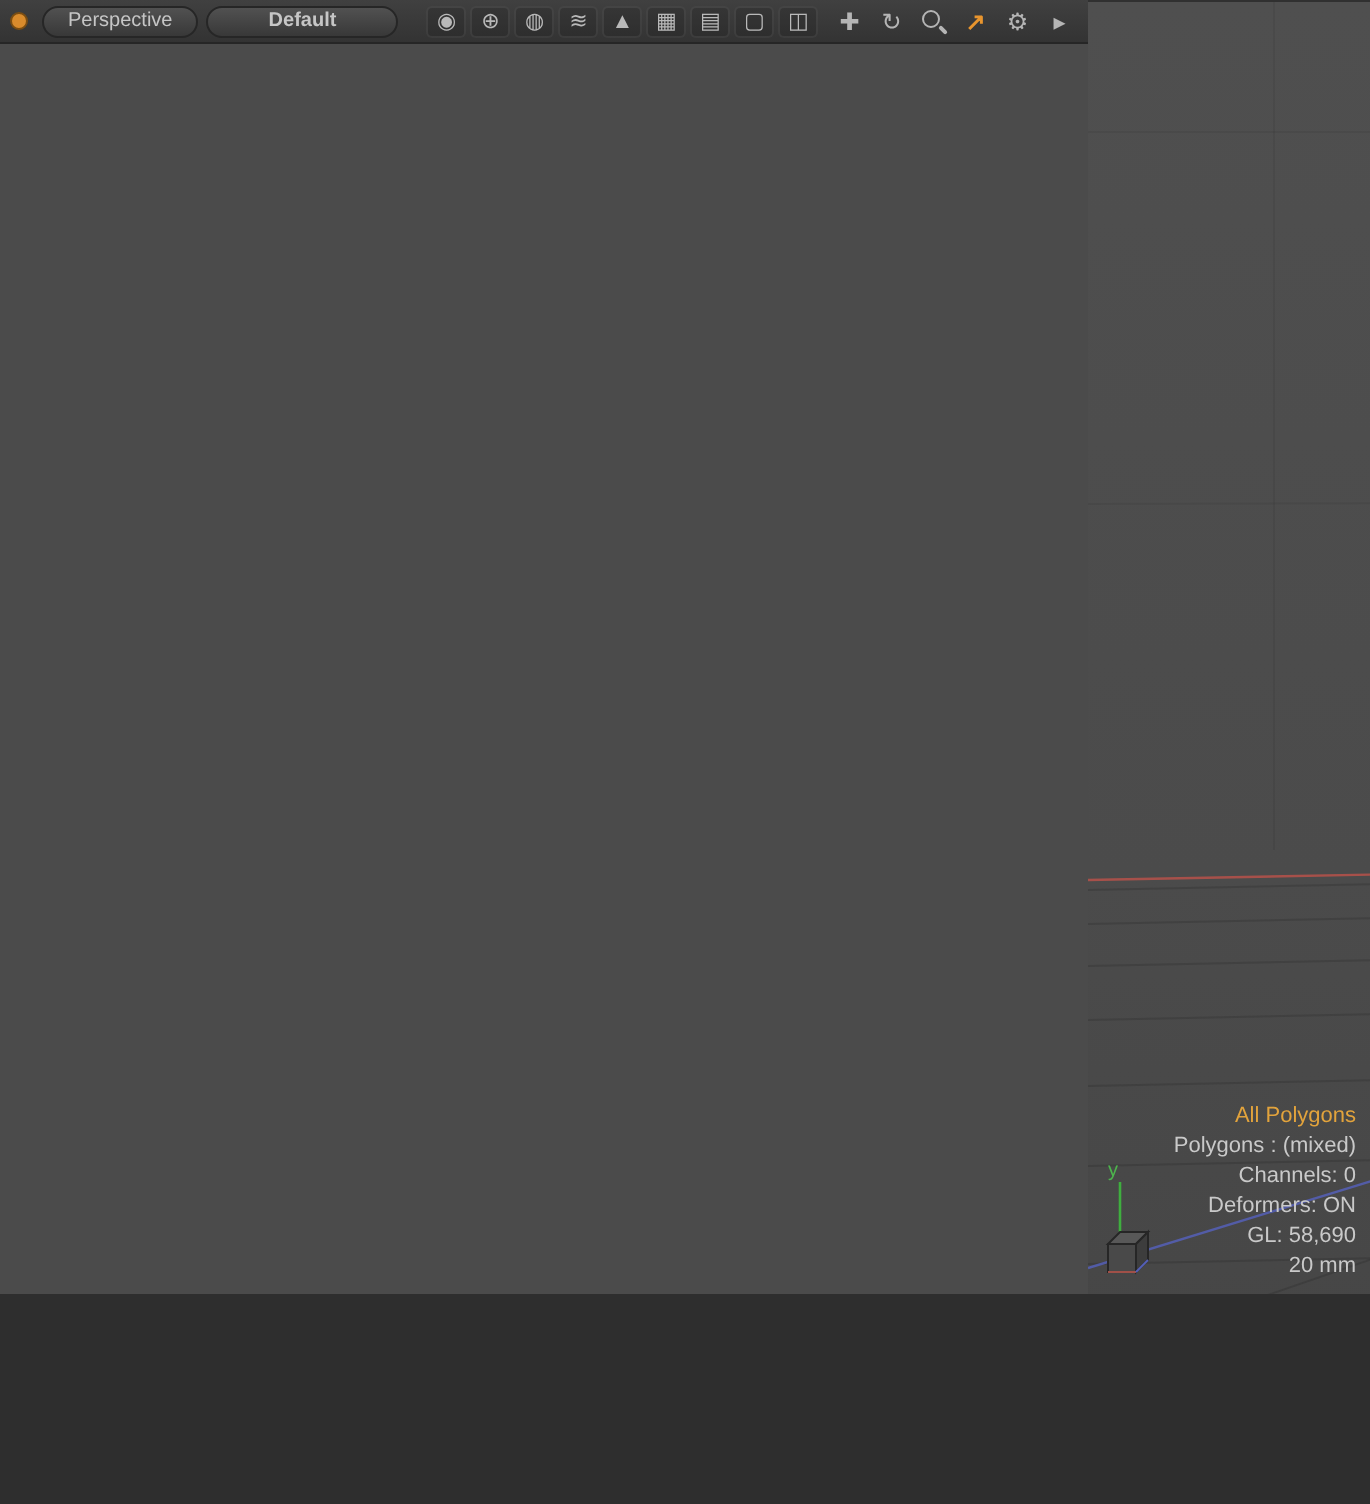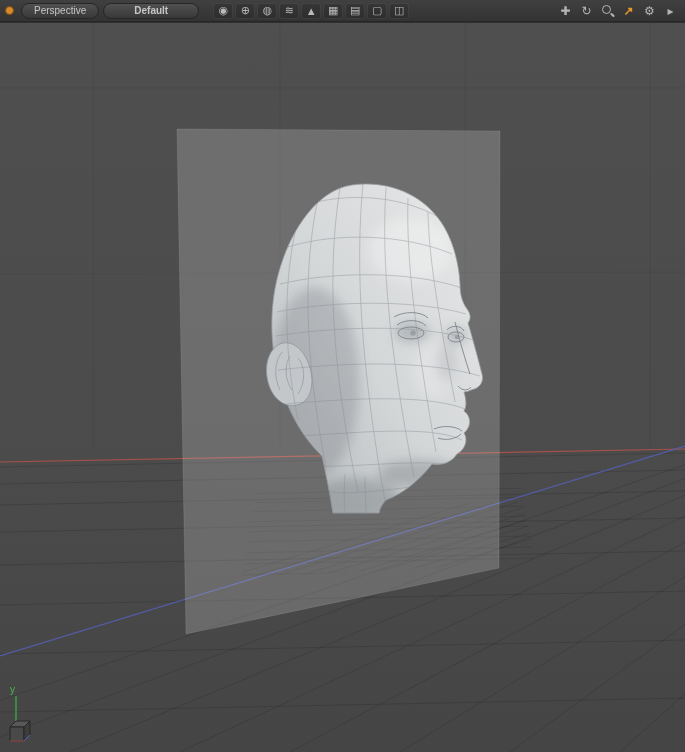--- a/index.html
+++ b/index.html
@@ -1,17 +1,17 @@
 <!DOCTYPE html>
 <html><head>
 <meta charset="utf-8">
 <style>
   html,body{margin:0;padding:0;background:#2e2e2e;}
   body{width:685px;height:752px;overflow:hidden;font-family:"Liberation Sans",sans-serif;}
-  .app{width:685px;height:752px;display:flex;flex-direction:column;background:#4b4b4b;}
+  .app{width:685px;height:647px;display:flex;flex-direction:row;background:#4b4b4b;}
 
   
   .toolbar{flex:0 0 22px;height:22px;background:linear-gradient(#404040,#333333);
            border-bottom:1px solid #262626;display:flex;align-items:center;
            padding:0 5px;gap:4px;box-sizing:border-box;}
   .state-dot{width:7px;height:7px;border-radius:50%;background:#d98b2c;border:1px solid #7a4d12;margin-right:3px;flex:0 0 auto;}
   .pill{height:16px;border-radius:8px;background:linear-gradient(#515151,#383838);
         border:1px solid #262626;color:#c6c6c6;font-size:10px;line-height:14px;
         padding:0 12px;font-family:"Liberation Sans",sans-serif;cursor:default;}
   .pill.wide{min-width:96px;font-weight:bold;}
@@ -244,15 +244,23 @@
       <line x1="11" y1="14" x2="11" y2="45" stroke="#3fae3f" stroke-width="1.3"></line>
       <g stroke="#262626" stroke-width="1">
         <path d="M5,45 L11,39 L25,39 L19,45 Z" fill="#585858"></path>
         <path d="M5,45 L19,45 L19,59 L5,59 Z" fill="#494949"></path>
         <path d="M19,45 L25,39 L25,53 L19,59 Z" fill="#3d3d3d"></path>
       </g>
       <line x1="5" y1="59" x2="19" y2="59" stroke="#a05048" stroke-width="1"></line>
       <line x1="19" y1="59" x2="25" y2="53" stroke="#5560b8" stroke-width="1"></line>
     </svg>
 
+    <div class="info">
+      <div class="orange">All Polygons</div>
+      <div>Polygons : (mixed)</div>
+      <div>Channels: 0</div>
+      <div>Deformers: ON</div>
+      <div>GL: 58,690</div>
+      <div>20 mm</div>
+    </div>
 
   </div>
 </div>
 
 </body></html>

